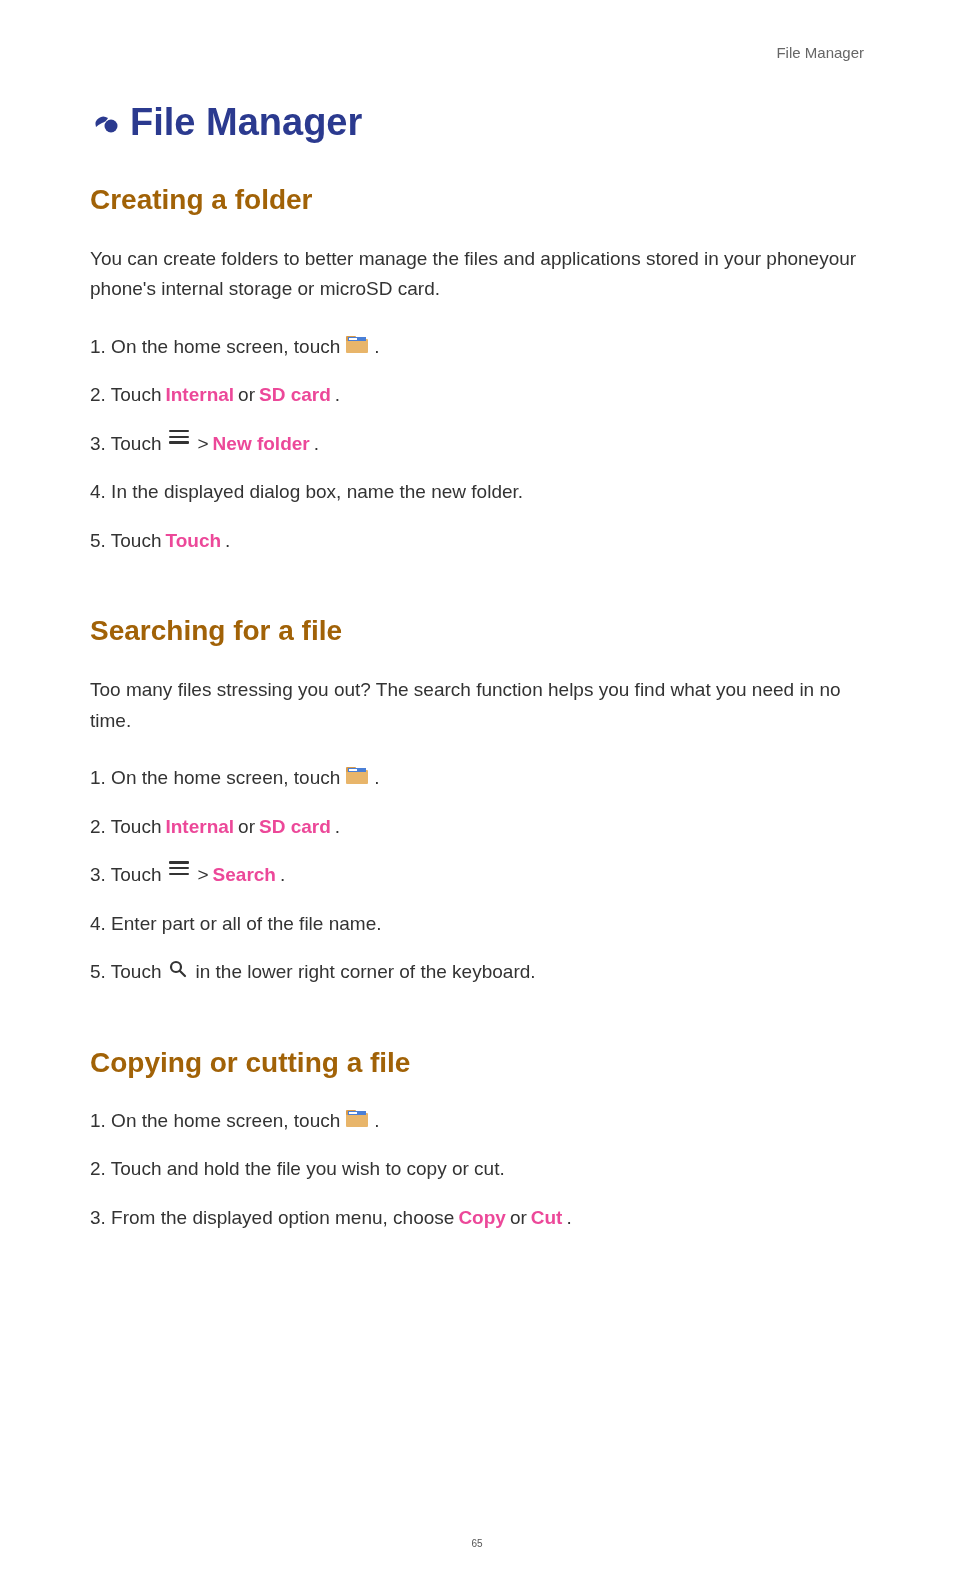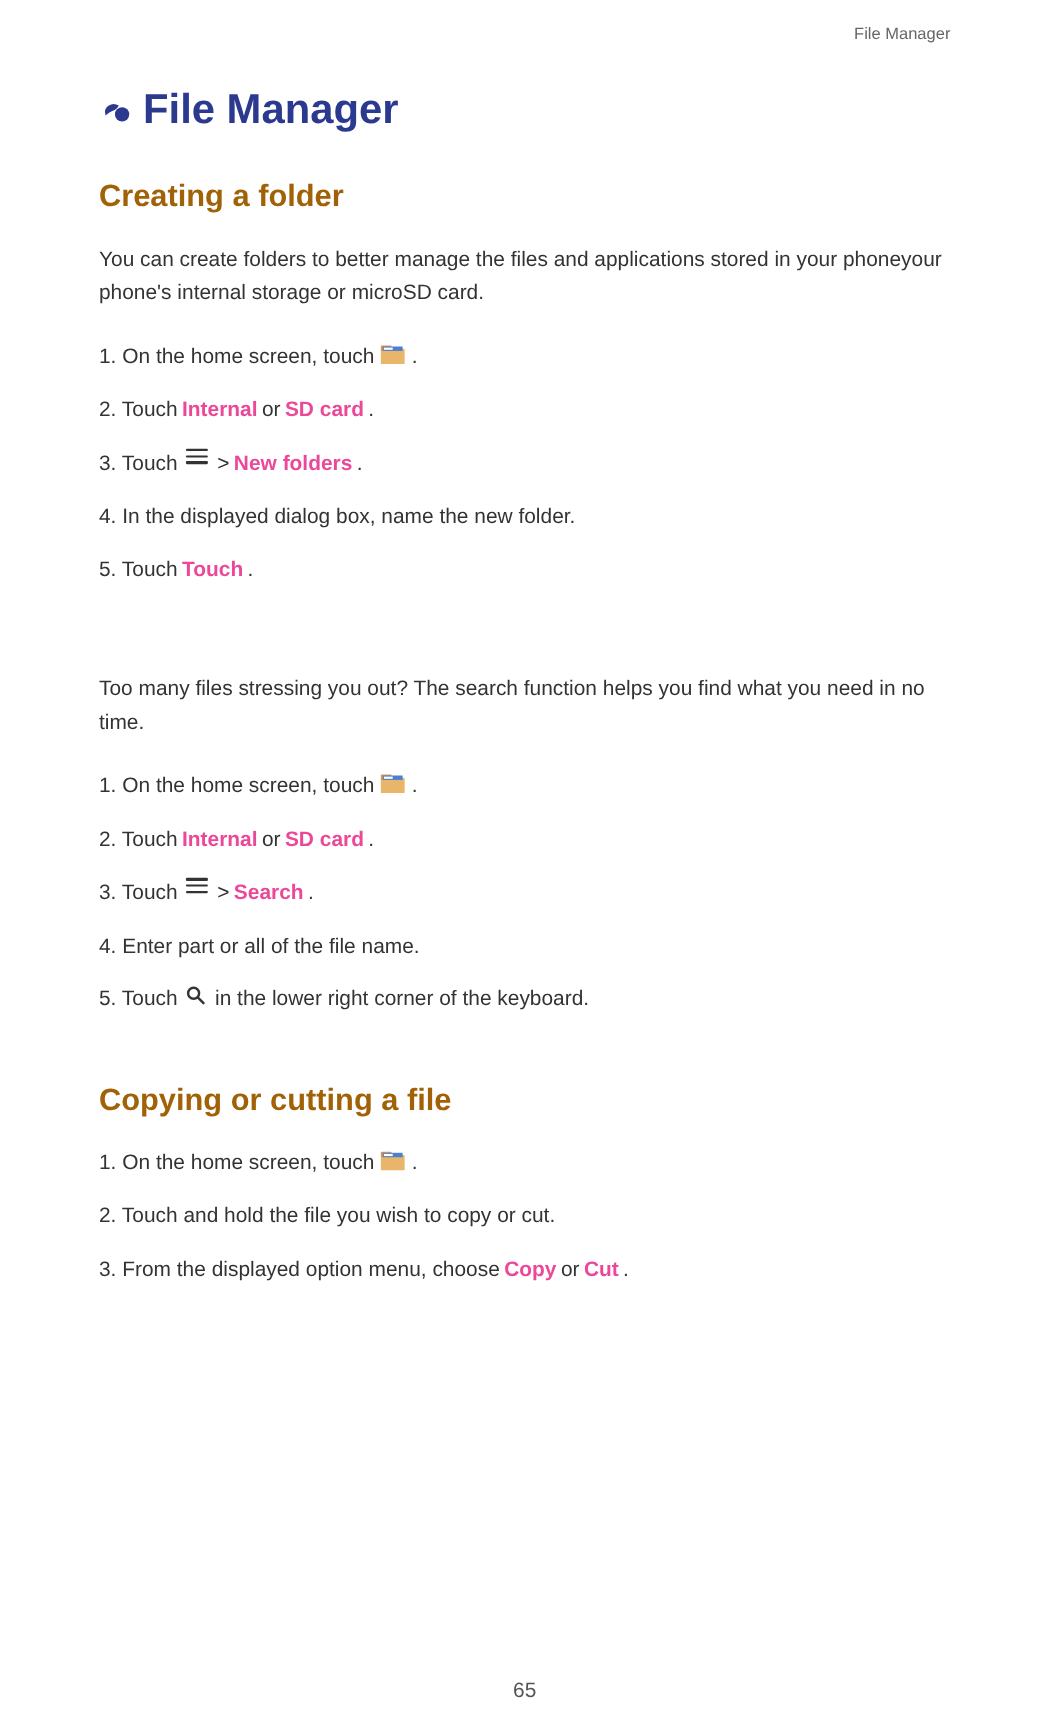--- a/index.html
+++ b/index.html
@@ -5,21 +5,21 @@
   body {
     margin: 0;
     padding: 0;
     font-family: Arial, Helvetica, sans-serif;
     background: #fff;
     color: #333;
   }
   .page {
     width: 954px;
     min-height: 1577px;
-    padding: 22px 90px 40px 90px;
+    padding: 44px 90px 40px 90px;
     box-sizing: border-box;
     position: relative;
   }
   .header-label {
     text-align: right;
     font-size: 15px;
     color: #666;
     margin-bottom: 40px;
   }
   .title-row {
@@ -62,21 +62,21 @@
     flex-wrap: wrap;
     gap: 4px;
   }
   .step b { color: #ec4899; font-weight: bold; }
   .gap { height: 40px; }
   .page-num {
     position: absolute;
     bottom: 28px;
     left: 0; right: 0;
     text-align: center;
-    font-size: 19px;
+    font-size: 10px;
     color: #555;
   }
   
   .folder-icon {
     display: inline-block;
     width: 22px;
     height: 20px;
     vertical-align: middle;
     margin: 0 2px;
   }
@@ -150,36 +150,37 @@
   </div>
 
   <div class="step">
     <span>3. Touch </span>
     <span class="menu-icon">
         <span></span>
         <span></span>
         <span></span>
       </span>
     <span> &gt; </span>
-    <b>New folders</b>
+    <b>New folder</b>
     <span>.</span>
   </div>
 
   <div class="step">
     <span>4. In the displayed dialog box, name the new folder.</span>
   </div>
 
   <div class="step">
     <span>5. Touch </span>
     <b>Touch</b>
     <span>.</span>
   </div>
 
   <div class="gap"></div>
 
+  <h2 class="section">Searching for a file</h2>
   <p class="section-intro">Too many files stressing you out? The search function helps you find what you need in no time.</p>
 
   <div class="step">
     <span>1. On the home screen, touch </span>
     <span class="folder-icon">
       <svg viewBox="0 0 22 20">
         <rect x="0" y="6" width="22" height="14" rx="1" fill="#e8b56a"></rect>
         <rect x="0" y="3" width="10" height="5" rx="1" fill="#d89a4a"></rect>
         <rect x="2" y="4" width="18" height="4" fill="#4a7fd6"></rect>
         <rect x="3" y="5" width="8" height="2" fill="#fff"></rect>

